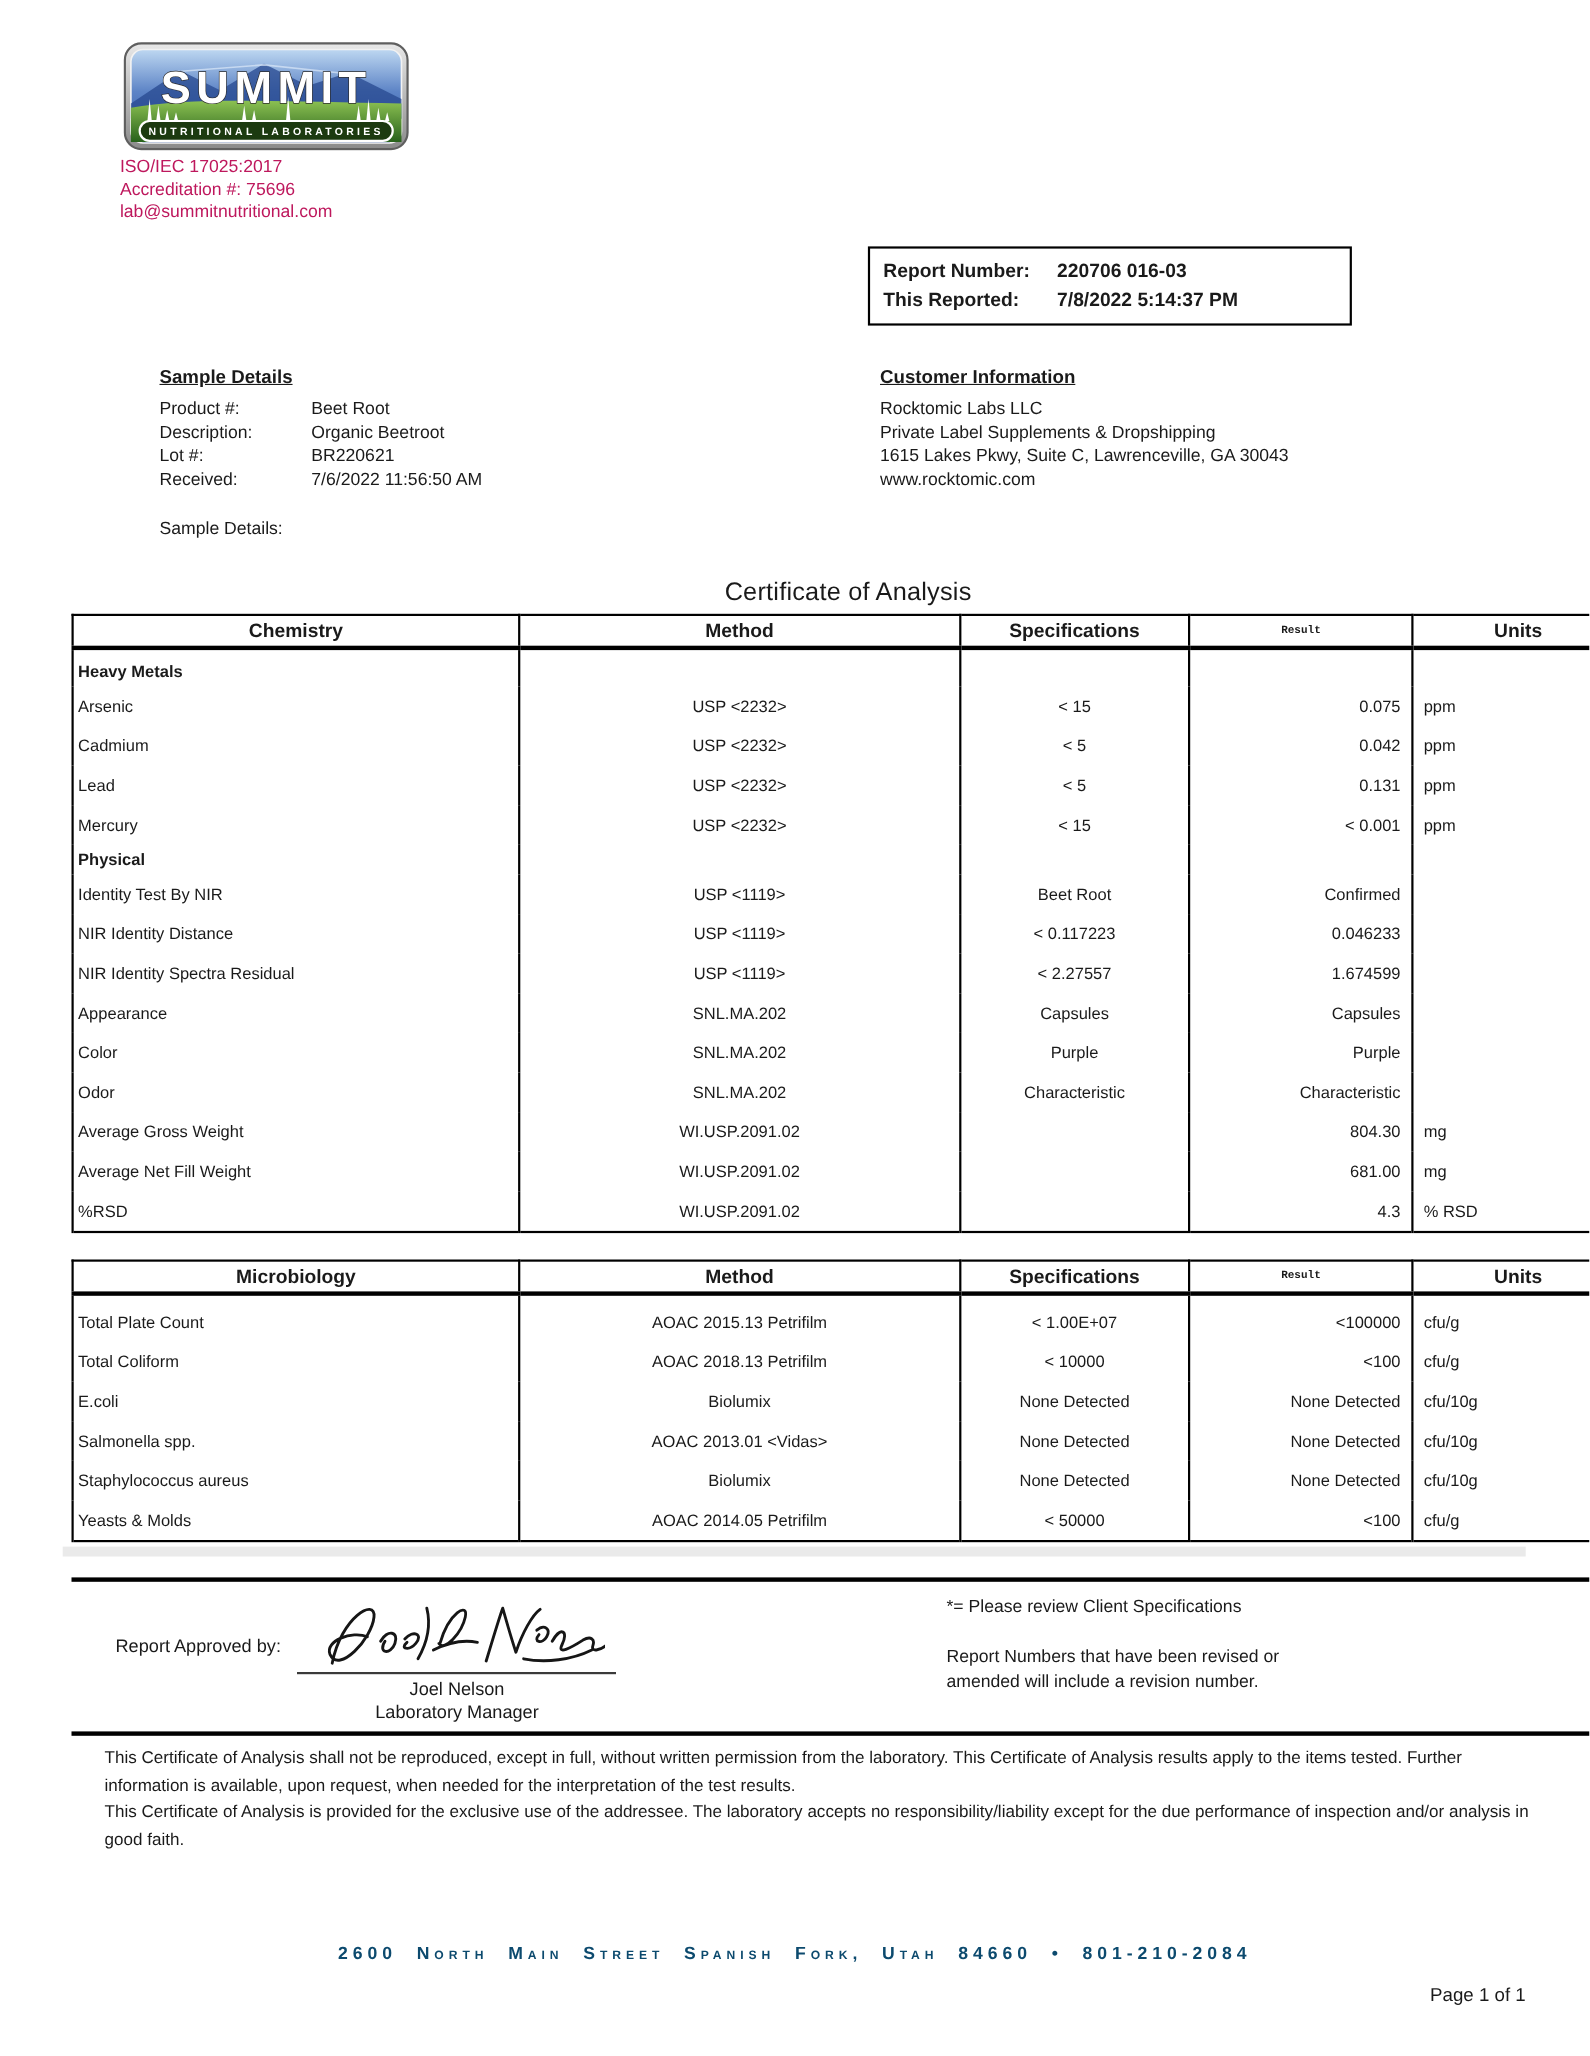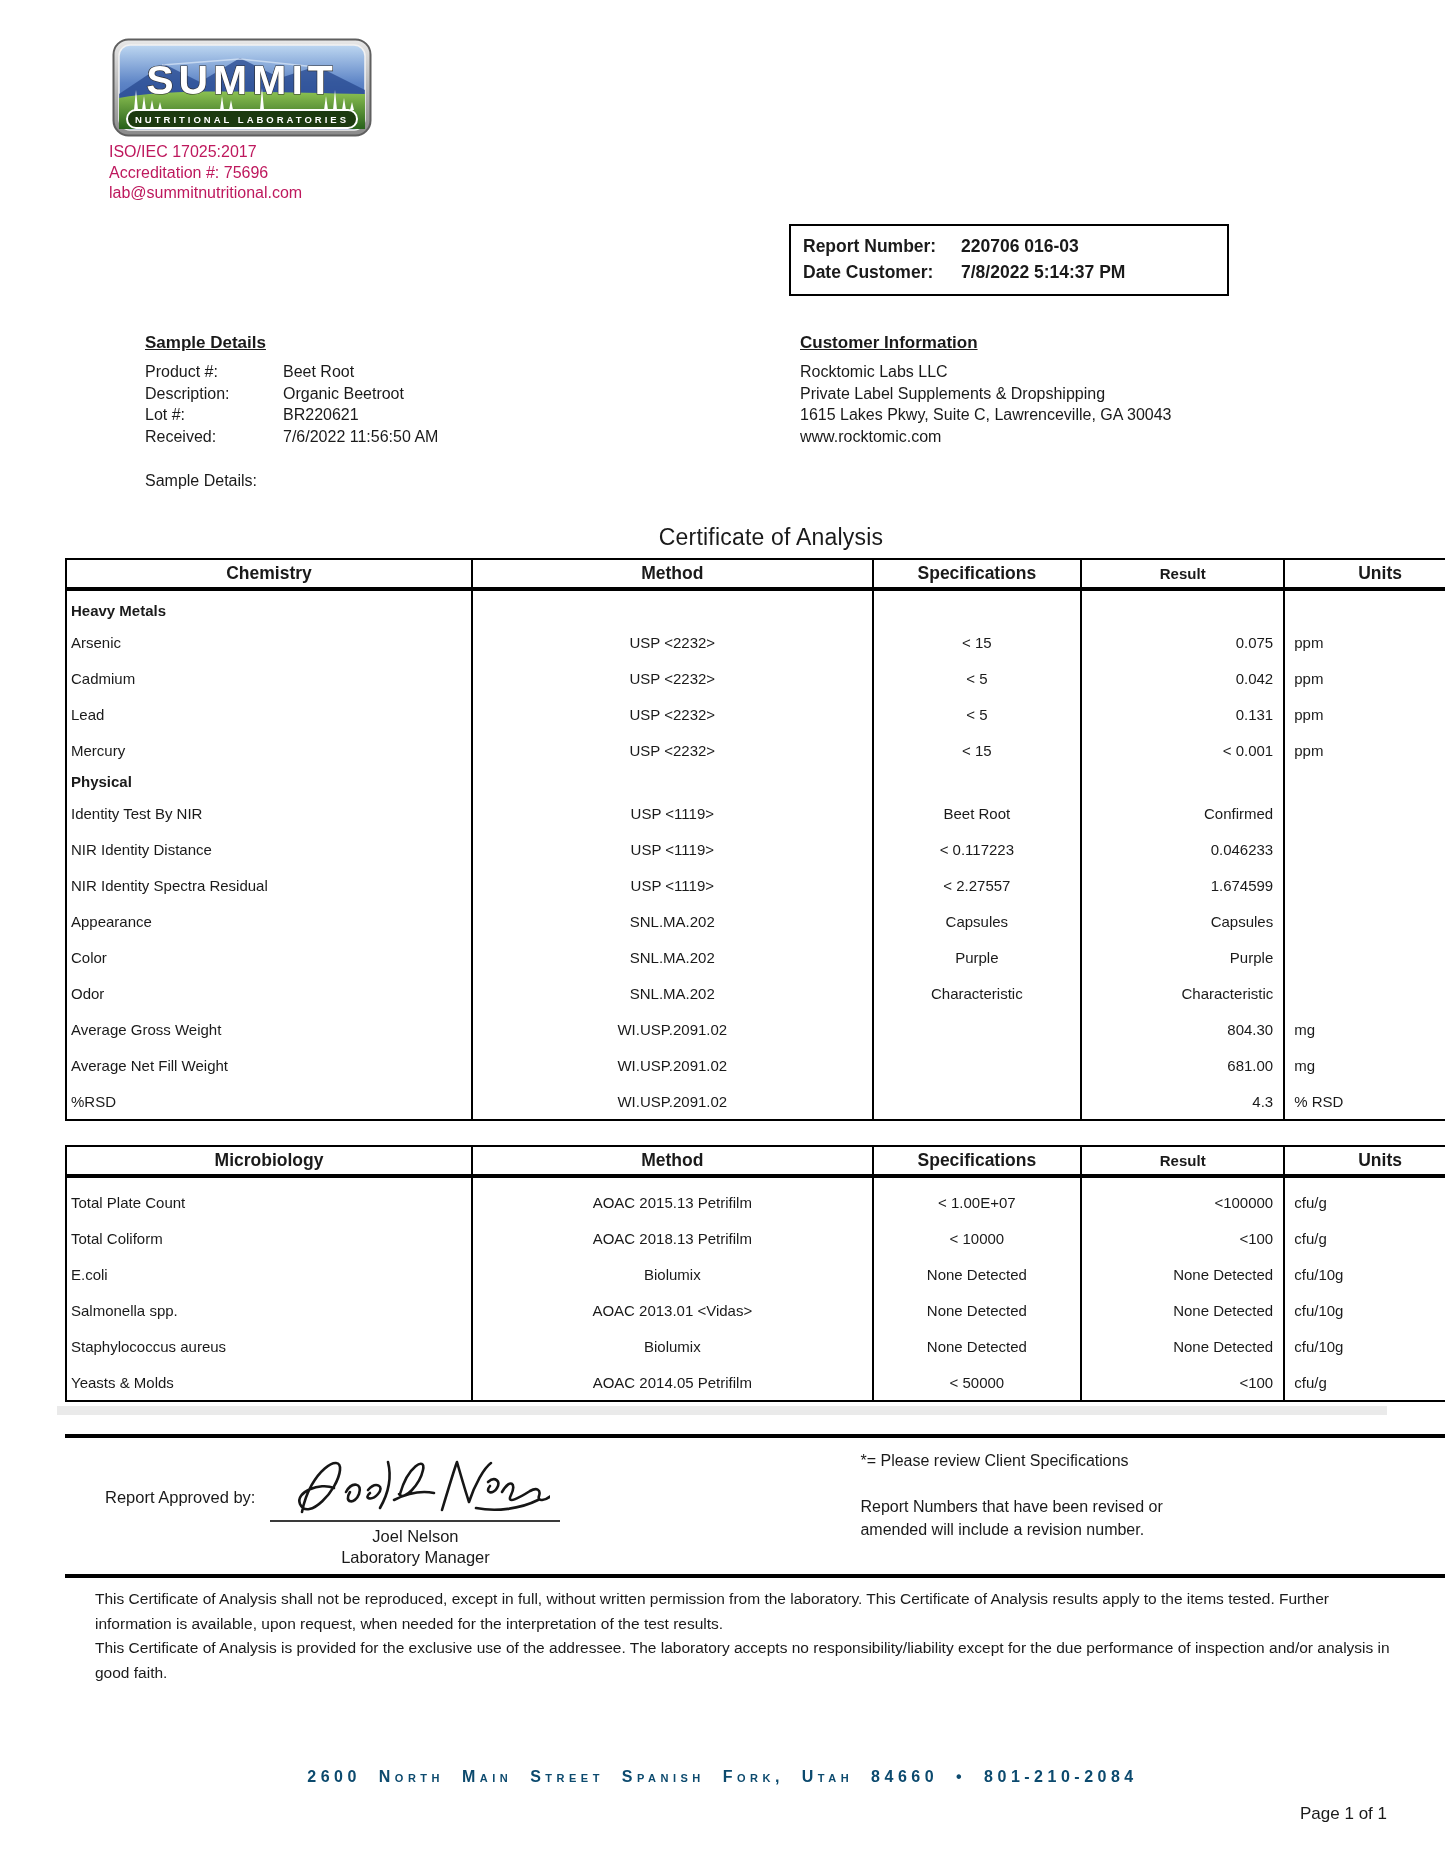--- a/index.html
+++ b/index.html
@@ -24,21 +24,21 @@
   .sample-extra{position:absolute;left:145px;top:472px;font-size:16px;}
 
   
   .doc-body{position:absolute;left:65px;top:524px;width:1412px;}
   .coa-title{text-align:center;font-size:23px;letter-spacing:.2px;margin-bottom:7px;}
 
   table.coa{border-collapse:collapse;width:100%;table-layout:fixed;}
   table.coa + table.coa{margin-top:24px;}
   .coa th{border:2.5px solid #000;border-bottom:4px solid #000;font-size:17.5px;
           font-weight:bold;padding:3px 0;background:#fff;text-align:center;}
-  .coa th.col3{font-size:15px;}
+  .coa th.col3{font-size:10px;font-family:Liberation Mono, monospace;}
   .coa col.c0{width:28.8%}.coa col.c1{width:28.4%}.coa col.c2{width:14.8%}
   .coa col.c3{width:14.4%}.coa col.c4{width:13.6%}
   .coa tbody{border:2px solid #000;}
   .coa td{border-left:2px solid #000;border-right:2px solid #000;font-size:15px;
           height:36px;padding:0 6px;vertical-align:middle;overflow:hidden;white-space:nowrap;}
   .coa tr.section td{height:27px;font-weight:bold;}
   .coa tbody tr:first-child td{padding-top:6px;}
   .coa td.col0{text-align:left;padding-left:4px;}
   .coa td.col1,.coa td.col2{text-align:center;}
   .coa td.col3{text-align:right;padding-right:10px;}
@@ -122,21 +122,21 @@
     <div>Accreditation #: 75696</div>
     <div>lab@summitnutritional.com</div>
   </div>
 
   <div class="report-box">
     <div class="report-row">
       <span class="rlabel">Report Number:</span>
       <span>220706 016-03</span>
     </div>
     <div class="report-row">
-      <span class="rlabel">Date Customer:</span>
+      <span class="rlabel">This Reported:</span>
       <span>7/8/2022 5:14:37 PM</span>
     </div>
   </div>
 
   <div class="sample-details">
     <div class="section-title">Sample Details</div>
     <div>
         <div class="kv-row">
           <span class="kv-label">Product #:</span>
           <span class="kv-value">Beet Root</span>

